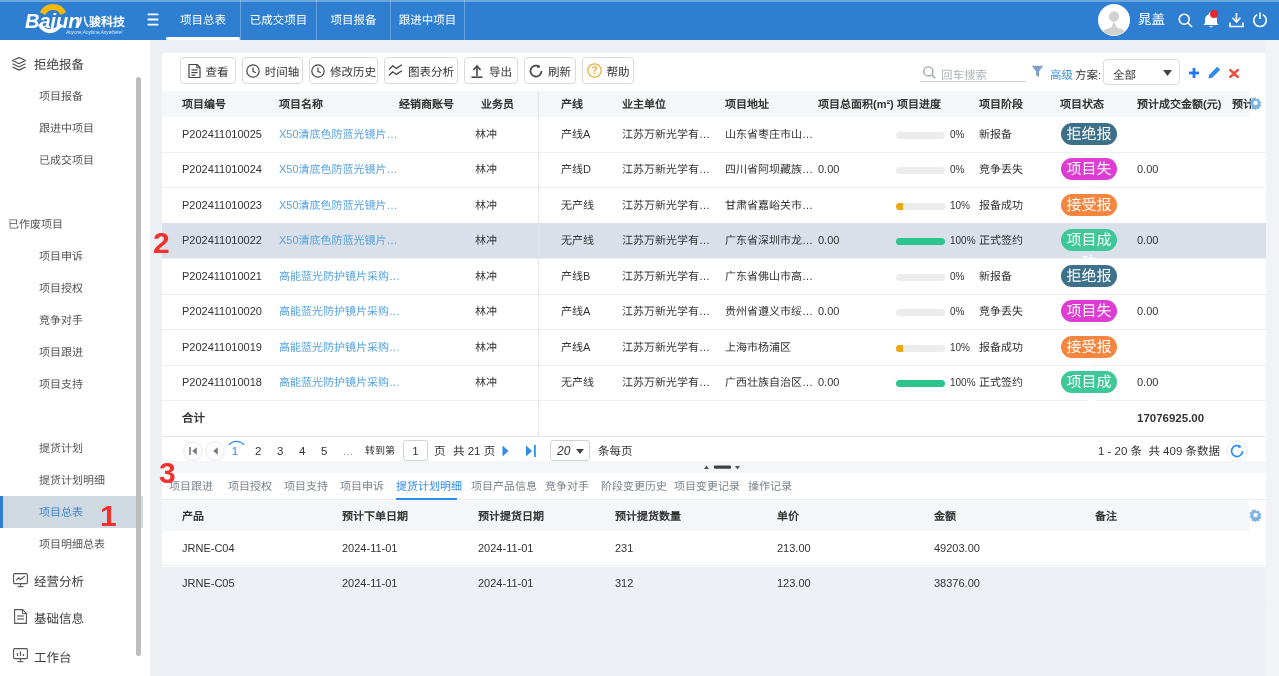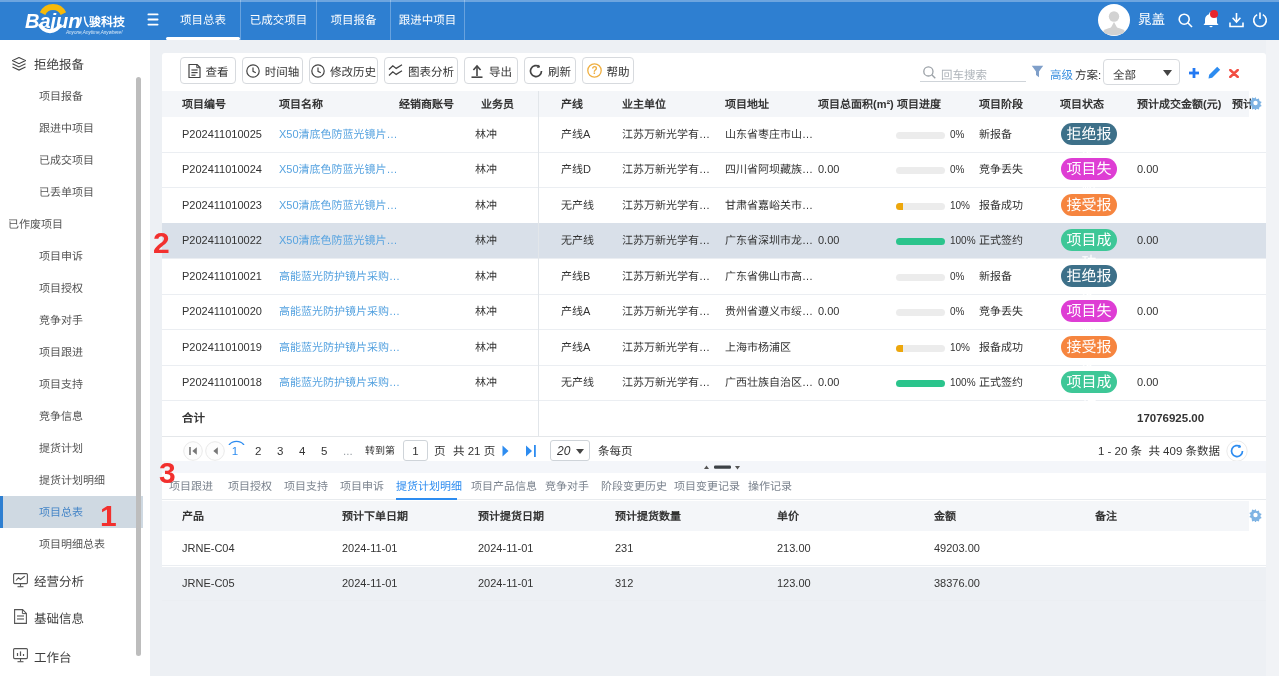--- a/index.html
+++ b/index.html
@@ -97,28 +97,26 @@
 <div id="sidebar">
   <svg class="abs" style="left:12px;top:17px" width="14" height="14" viewBox="0 0 14 14">
     <path d="M7 0.5 L13.5 3.6 L7 6.7 L0.5 3.6 Z" fill="none" stroke="#444" stroke-width="1.1"></path>
     <path d="M0.5 6.8 L7 9.9 L13.5 6.8" fill="none" stroke="#444" stroke-width="1.1"></path>
     <path d="M0.5 10 L7 13.1 L13.5 10" fill="none" stroke="#444" stroke-width="1.1"></path>
   </svg>
   <div class="side-group" style="top:14px;">拒绝报备</div>
   <div class="side-item" style="top:40px;">项目报备</div>
   <div class="side-item" style="top:72px;">跟进中项目</div>
   <div class="side-item" style="top:104px;">已成交项目</div>
-  <div class="side-item" style="top:136px;">已丢单项目</div>
   <div class="side-item" style="top:168px;padding-left:8px;">已作废项目</div>
   <div class="side-item" style="top:200px;">项目申诉</div>
   <div class="side-item" style="top:232px;">项目授权</div>
   <div class="side-item" style="top:264px;">竞争对手</div>
   <div class="side-item" style="top:296px;">项目跟进</div>
   <div class="side-item" style="top:328px;">项目支持</div>
-  <div class="side-item" style="top:360px;">竞争信息</div>
   <div class="side-item" style="top:392px;">提货计划</div>
   <div class="side-item" style="top:424px;">提货计划明细</div>
   <div class="side-item on" style="top:456px;">项目总表</div>
   <div class="side-item" style="top:488px;">项目明细总表</div>
   <svg class="abs" style="left:13px;top:533px" width="15" height="15" viewBox="0 0 15 15">
     <rect x="0.6" y="0.6" width="13.8" height="10" rx="1" fill="none" stroke="#555" stroke-width="1.1"></rect>
     <path d="M3 7.5 L5.5 4.8 L7.5 6.5 L11.8 3.2" fill="none" stroke="#555" stroke-width="1.1"></path>
     <line x1="7.5" y1="10.6" x2="7.5" y2="13.4" stroke="#555" stroke-width="1.1"></line>
     <line x1="4.5" y1="13.7" x2="10.5" y2="13.7" stroke="#555" stroke-width="1.1"></line>
   </svg>

